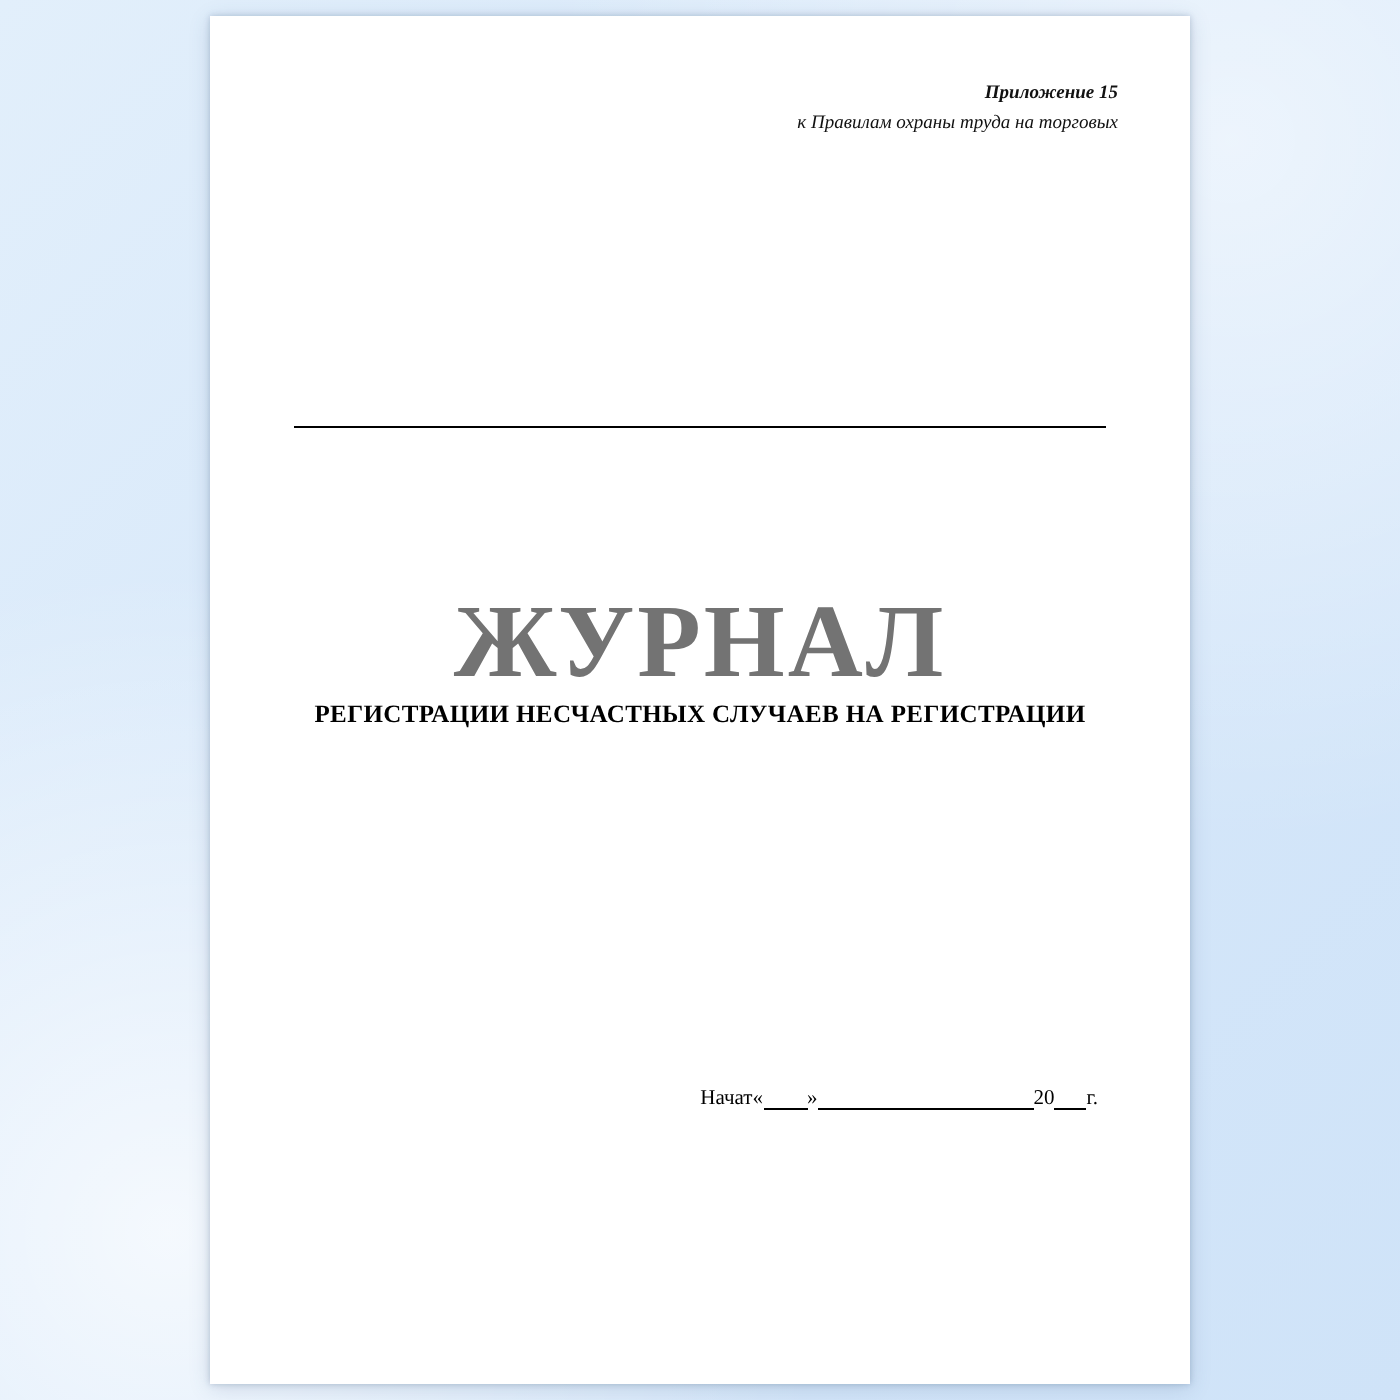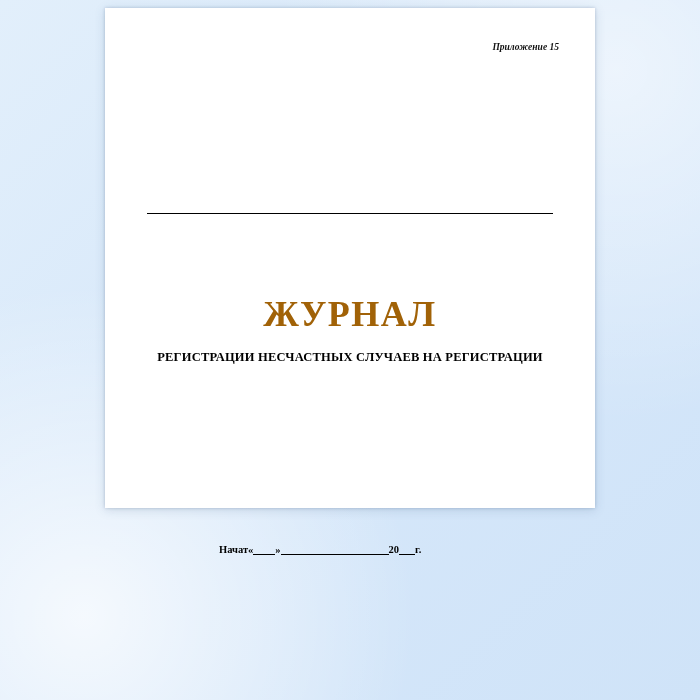--- a/index.html
+++ b/index.html
@@ -27,21 +27,21 @@
     background:
       radial-gradient(circle at 12% 88%, rgba(255,255,255,0.75) 0%, rgba(255,255,255,0) 38%),
       radial-gradient(circle at 88% 10%, rgba(255,255,255,0.55) 0%, rgba(255,255,255,0) 40%);
     pointer-events: none;
   }
   .page {
     position: absolute;
     left: 105px;
     top: 8px;
     width: 490px;
-    height: 500px;
+    height: 684px;
     background: #ffffff;
     box-shadow: 0 0 3px rgba(60,90,130,0.28), 0 2px 10px rgba(60,90,130,0.18);
   }
   .appendix {
     position: absolute;
     right: 36px;
     top: 32px;
     width: 300px;
     text-align: right;
     font-style: italic;
@@ -67,44 +67,45 @@
     font-size: 9.5px;
     font-weight: bold;
     color: #000;
   }
   .title {
     position: absolute;
     left: 0;
     right: 0;
     top: 288px;
     text-align: center;
-    font-size: 36px;
+    font-size: 52px;
     font-weight: bold;
     letter-spacing: 1.5px;
-    color: #a16207;
+    color: #737373;
     line-height: 1;
   }
   .subtitle {
     position: absolute;
     left: 20px;
     right: 20px;
     top: 342px;
     text-align: center;
     font-size: 12.5px;
     font-weight: bold;
     letter-spacing: 0.2px;
     color: #000;
   }
   .dates {
     position: absolute;
     right: 46px;
     top: 535px;
     width: 330px;
+    text-align: right;
     font-size: 10.5px;
-    font-weight: bold;
+    font-weight: normal;
     color: #000;
   }
   .dates .row {
     margin-bottom: 12px;
     white-space: nowrap;
   }
   .dates .blank-sm {
     display: inline-block;
     width: 22px;
     border-bottom: 1px solid #000;
@@ -128,20 +129,21 @@
 </style>
 </head>
 <body>
 
 <div id="stage">
 
   <div class="page">
 
     <div class="appendix">
       <div class="ln1">Приложение 15</div>
+      <div>к Правилам охраны труда на торговых</div>
     </div>
 
     <div class="org-line"></div>
 
     <div class="title">ЖУРНАЛ</div>
     <div class="subtitle">РЕГИСТРАЦИИ НЕСЧАСТНЫХ СЛУЧАЕВ НА РЕГИСТРАЦИИ</div>
 
     <div class="dates">
       <div class="row">
         <span>Начат</span><span>«</span><span class="blank-sm"></span><span>»</span><span class="blank-lg"></span><span>20</span><span class="blank-xs"></span><span>г.</span>

